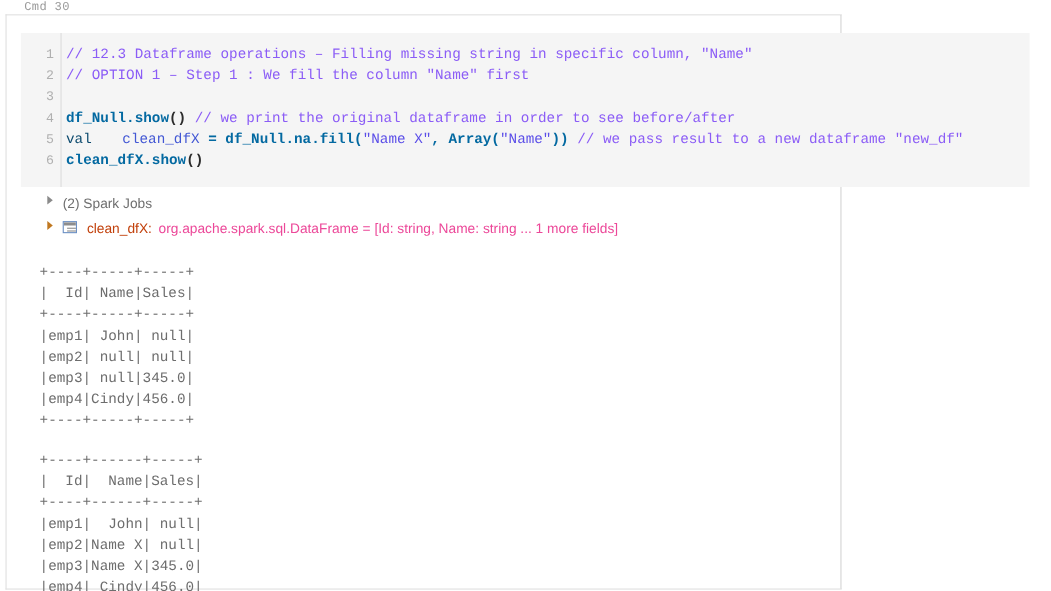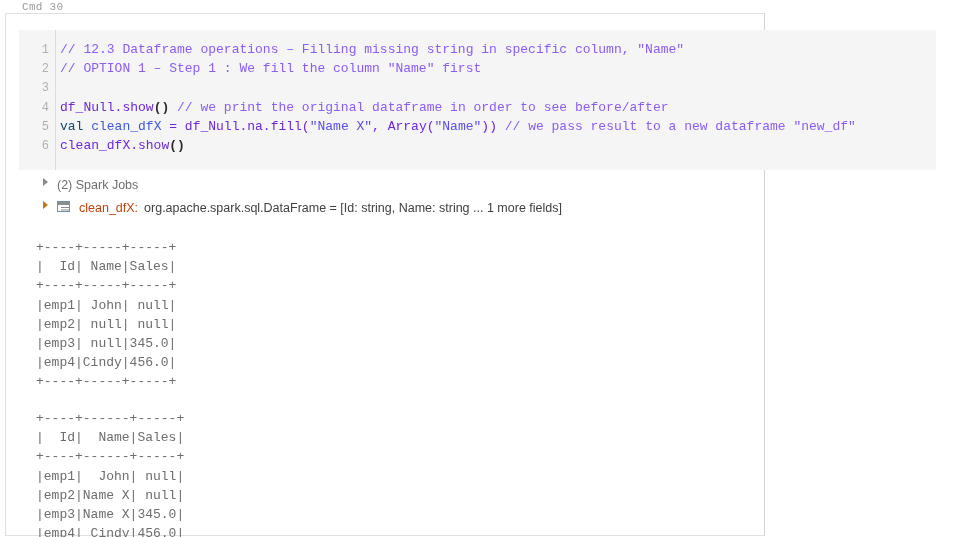--- a/index.html
+++ b/index.html
@@ -79,23 +79,23 @@
     font-size: 12px;
     user-select: none;
   }
   .code-text {
     display: inline-block;
     padding-left: 11px;
     color: #2b2b2b;
   }
   .tok-comment { color: #8b5cf6; }
   .tok-keyword { color: #0c4a6e; font-weight: normal; }
-  .tok-ident   { color: #4257d4; }
+  .tok-ident   { color: #4257d4; margin-left: 20px; }
   .tok-string  { color: #5b4ee8; }
-  .tok-plain   { color: #6d28d9; }
+  .tok-plain   { color: #0369a1; font-weight: bold; }
   .tok-punct   { color: #2b2b2b; font-weight: bold; }
 
   
   .results {
     position: absolute;
     left: 13px;
     top: 164px;
     width: 917px;
   }
 
@@ -140,21 +140,21 @@
   .table-icon::after {
     content: "";
     position: absolute;
     left: 3px; top: 4.5px;
     width: 9px; height: 1px;
     background: #8d8d8d;
     box-shadow: 0 2.5px 0 0 #8d8d8d;
   }
 
   .schema-name { color: #c2410c; }
-  .schema-type { color: #404040; margin-left: 6px; }
+  .schema-type { color: #ec4899; margin-left: 6px; }
 
   
   .ascii {
     position: absolute;
     left: 30px;
     font-family: "Liberation Mono", "DejaVu Sans Mono", monospace;
     font-size: 13px;
     line-height: 19.2px;
     color: #6d6d6d;
     white-space: pre;

